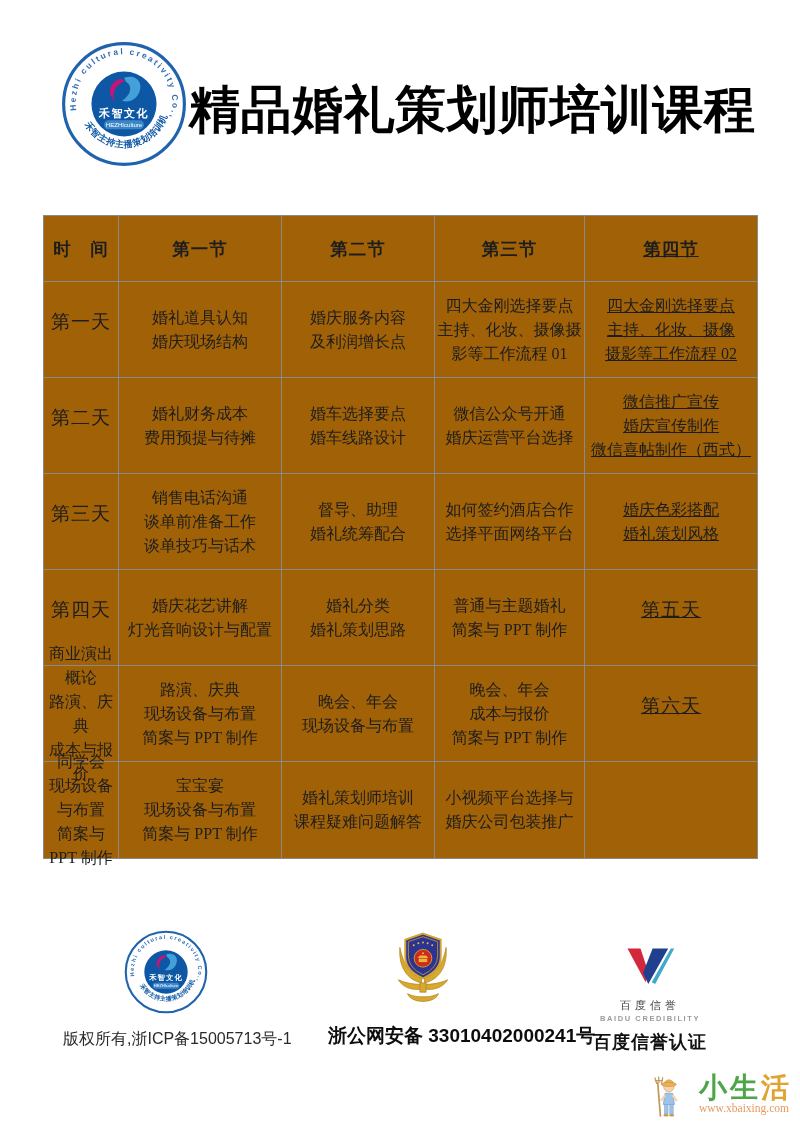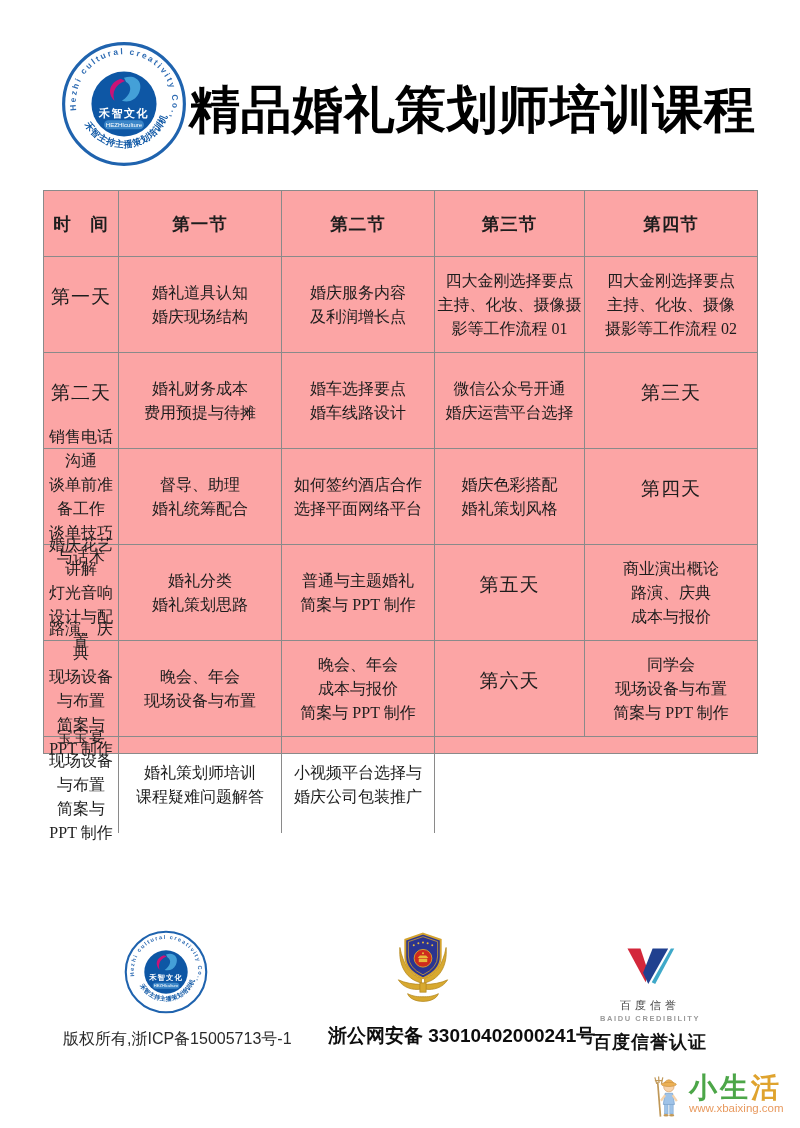--- a/index.html
+++ b/index.html
@@ -14,60 +14,60 @@
   }
   
   .hdr-logo{position:absolute;left:61px;top:41px;}
   .page-title{
     position:absolute;left:189px;top:76px;
     font-size:51px;font-weight:bold;letter-spacing:.5px;color:#000;
     white-space:nowrap;
   }
   
   .course-table{
-    position:absolute;left:43px;top:190px;
-    width:715px;height:564px;
+    position:absolute;left:43px;top:215px;
+    width:715px;height:644px;
     display:grid;
     grid-template-columns:75px 163px 153px 150px 172px;
     grid-template-rows:66px repeat(6,96px);
     border:1px solid var(--line);
-    background:#fca5a5;
+    background:#a16207;
   }
   .course-table>div{
     border-right:1px solid var(--line);
     border-bottom:1px solid var(--line);
     display:flex;justify-content:center;align-items:center;
     text-align:center;white-space:pre-line;
   }
-  .course-table>div:nth-child(5n){border-right:none;}
+  .course-table>div:nth-child(5n){border-right:none;text-decoration:underline;}
   .course-table>div:nth-child(n+31){border-bottom:none;}
   .th{font-weight:bold;font-size:17.5px;letter-spacing:1px;}
   .rl{align-items:flex-start !important;padding-top:27px;font-size:19px;letter-spacing:1px;}
   .cell{font-size:16px;line-height:24px;}
   
   .ft{position:absolute;text-align:center;font-family:"Liberation Sans","DejaVu Sans",sans-serif;}
   .ft-left{left:63px;top:930px;width:205px;}
   .ft-left .txt{margin-top:11px;font-size:16px;color:#2a2a2a;white-space:nowrap;}
   .ft-center{left:328px;top:929px;width:190px;}
   .ft-center .txt{margin-top:13px;font-size:19px;font-weight:800;color:#0d0d0d;white-space:nowrap;}
   .ft-right{left:583px;top:944px;width:134px;}
   .bd-cn{margin-top:8px;font-size:11px;letter-spacing:4px;color:#3f3f3f;white-space:nowrap;}
   .bd-en{margin-top:1px;font-size:7.5px;letter-spacing:1.6px;color:#9a9a9a;white-space:nowrap;font-weight:bold;}
   .bd-cert{margin-top:7px;font-size:18px;font-weight:800;color:#111;letter-spacing:1px;white-space:nowrap;}
   
   .watermark{
     position:absolute;left:653px;top:1074px;width:147px;
     display:flex;align-items:flex-start;
   }
-  .wm-text{margin-left:8px;}
+  .wm-text{margin-left:18px;}
   .wm-name{font-size:28px;font-weight:bold;line-height:28px;letter-spacing:3px;
     font-family:"Liberation Serif","DejaVu Serif",serif;}
   .wm-g{color:#4ca648;}
   .wm-o{color:#dfa32e;}
-  .wm-url{margin-top:0px;font-size:11.5px;color:#e89a5f;font-family:Liberation Sans, sans-serif;white-space:nowrap;}
+  .wm-url{margin-top:0px;font-size:11.5px;color:#e89a5f;font-family:Liberation Serif, serif;white-space:nowrap;}
   svg text{font-family:"Liberation Sans","DejaVu Sans",sans-serif;}
 </style>
 </head>
 <body>
 
 <div class="hdr-logo">
   <svg width="126" height="126" viewBox="0 0 120 120">
     <defs>
       <path id="arcTop1" d="M 16 72 A 46 46 0 1 1 104 72" fill="none"></path>
       <path id="arcBot1" d="M 20 74 A 43 43 0 0 0 100 74" fill="none"></path>
@@ -108,20 +108,23 @@
 主持、化妆、摄像
 摄影等工作流程 02</div>
 
   <div class="rl">第二天</div>
   <div class="cell">婚礼财务成本
 费用预提与待摊</div>
   <div class="cell">婚车选择要点
 婚车线路设计</div>
   <div class="cell">微信公众号开通
 婚庆运营平台选择</div>
+  <div class="cell">微信推广宣传
+婚庆宣传制作
+微信喜帖制作（西式）</div>
 
   <div class="rl">第三天</div>
   <div class="cell">销售电话沟通
 谈单前准备工作
 谈单技巧与话术</div>
   <div class="cell">督导、助理
 婚礼统筹配合</div>
   <div class="cell">如何签约酒店合作
 选择平面网络平台</div>
   <div class="cell">婚庆色彩搭配

